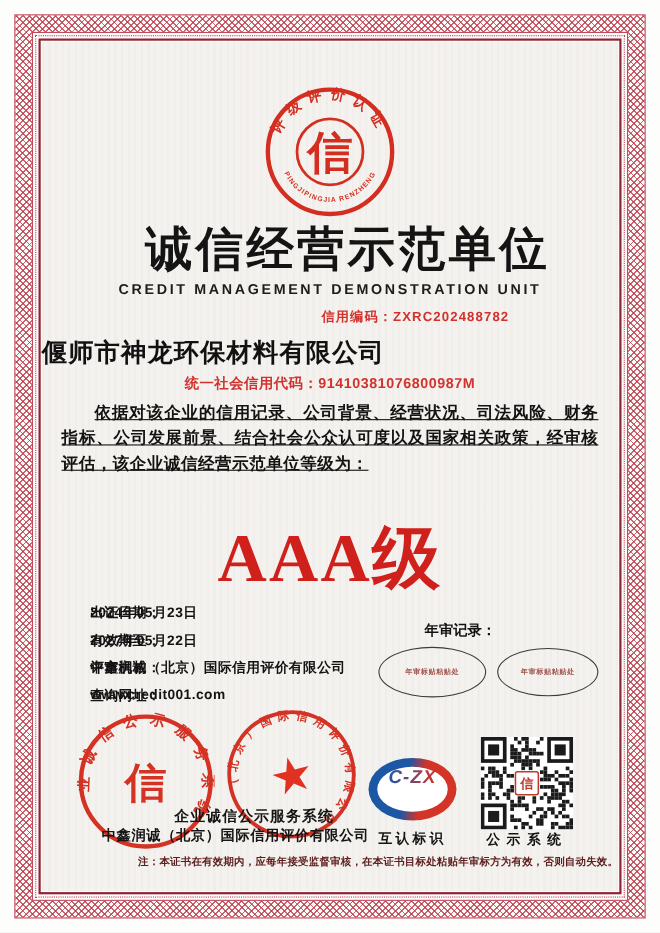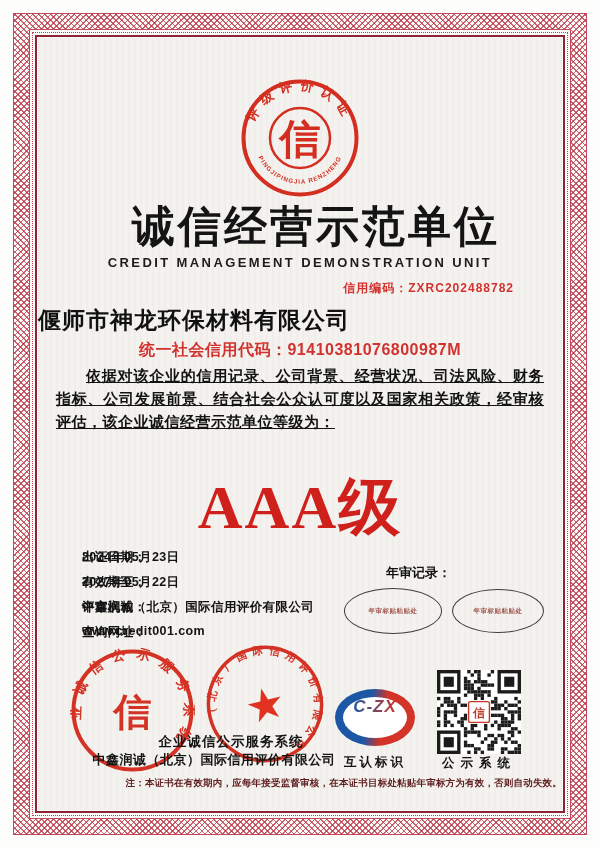--- a/index.html
+++ b/index.html
@@ -19,27 +19,27 @@
 
   
   .top-seal{left:202px;top:40px;width:120px;height:120px;opacity:.95;}
 
   
   .title{left:0;top:160px;width:100%;text-align:center;
          font-family:"Liberation Serif","DejaVu Serif",serif;
          font-size:43px;font-weight:900;letter-spacing:3px;color:#141414;padding-left:32px;}
   .subtitle{left:0;top:217px;width:100%;text-align:center;
          font-size:13px;font-weight:700;letter-spacing:2.4px;color:#1c1c1c;}
-  .credit-code{left:0;top:242px;width:100%;text-align:right;padding-right:48px;
+  .credit-code{left:0;top:242px;width:100%;text-align:right;padding-right:99px;
          font-size:12px;font-weight:700;color:#d2322e;letter-spacing:1px;}
 
   .company{left:0;top:267px;width:100%;text-align:left;
          font-size:23px;font-weight:800;color:#111;letter-spacing:1px;}
   .uscc{left:0;top:302px;width:100%;text-align:center;
-         font-size:16px;font-weight:700;color:#d2322e;letter-spacing:.5px;}
+         font-size:13px;font-weight:700;color:#d2322e;letter-spacing:.5px;}
 
   .body-par{left:18px;top:327px;width:488px;
          font-size:15px;font-weight:700;color:#131313;line-height:1.52;
          text-align:justify;text-indent:2em;letter-spacing:.5px;text-decoration:underline;}
 
   .grade{left:0;top:396px;width:100%;text-align:center;
          font-family:"Liberation Serif","DejaVu Serif",serif;
          font-size:62px;font-weight:900;color:#d0201c;letter-spacing:2px;margin-top:31px;}
 
   

